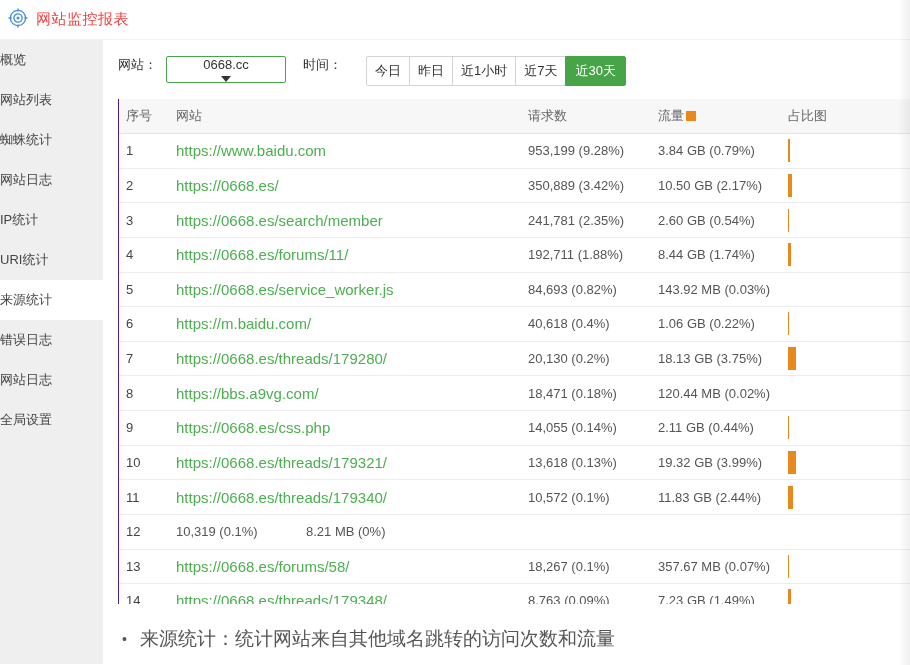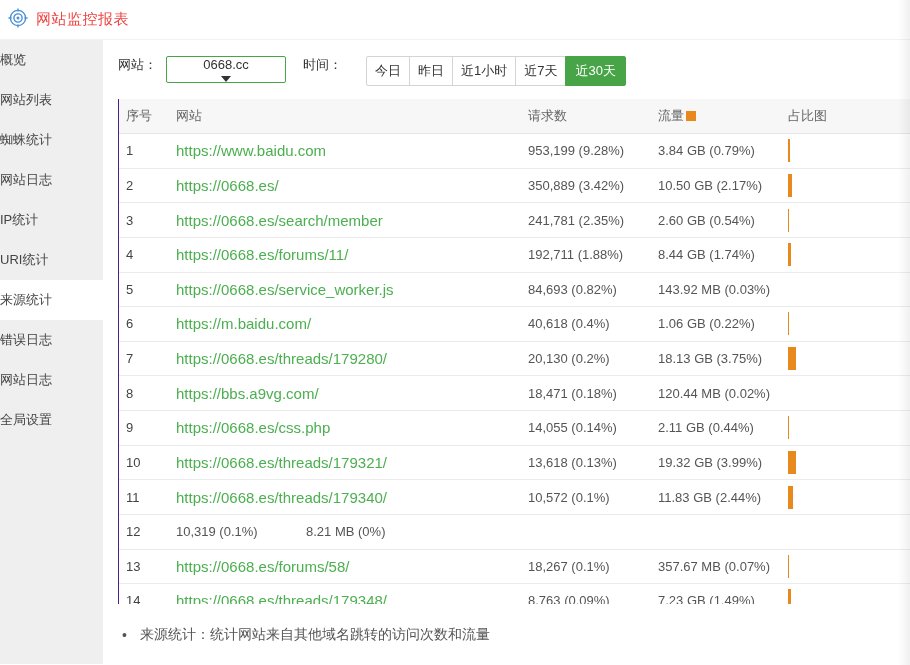--- a/index.html
+++ b/index.html
@@ -51,21 +51,21 @@
   .c-tra { width:135px; flex:none; color:#555; }
   .c-chart { flex:1; padding-left:2px; align-self:stretch; display:flex; align-items:center; }
   .site-link { color:var(--link); text-decoration:none; font-size:15px; cursor:pointer; }
   .legend-sq { display:inline-block; width:10px; height:10px; background:var(--orange);
     vertical-align:-1px; margin-left:2px; }
   .bar { height:23px; background:var(--orange); }
 
   
   .footnote { margin-top:22px; padding-left:4px; display:flex; align-items:center; }
   .bullet { color:#555; font-size:14px; margin-right:13px; }
-  .note-text { font-size:14px; color:#555; }
+  .note-text { font-size:19px; color:#555; }
 
   
   .right-shade { position:absolute; top:0; right:0; width:12px; height:665px;
     background:linear-gradient(to right, rgba(0,0,0,0), rgba(0,0,0,0.06)); pointer-events:none; }
 </style>
 </head>
 <body>
 
 <div class="app">
 

